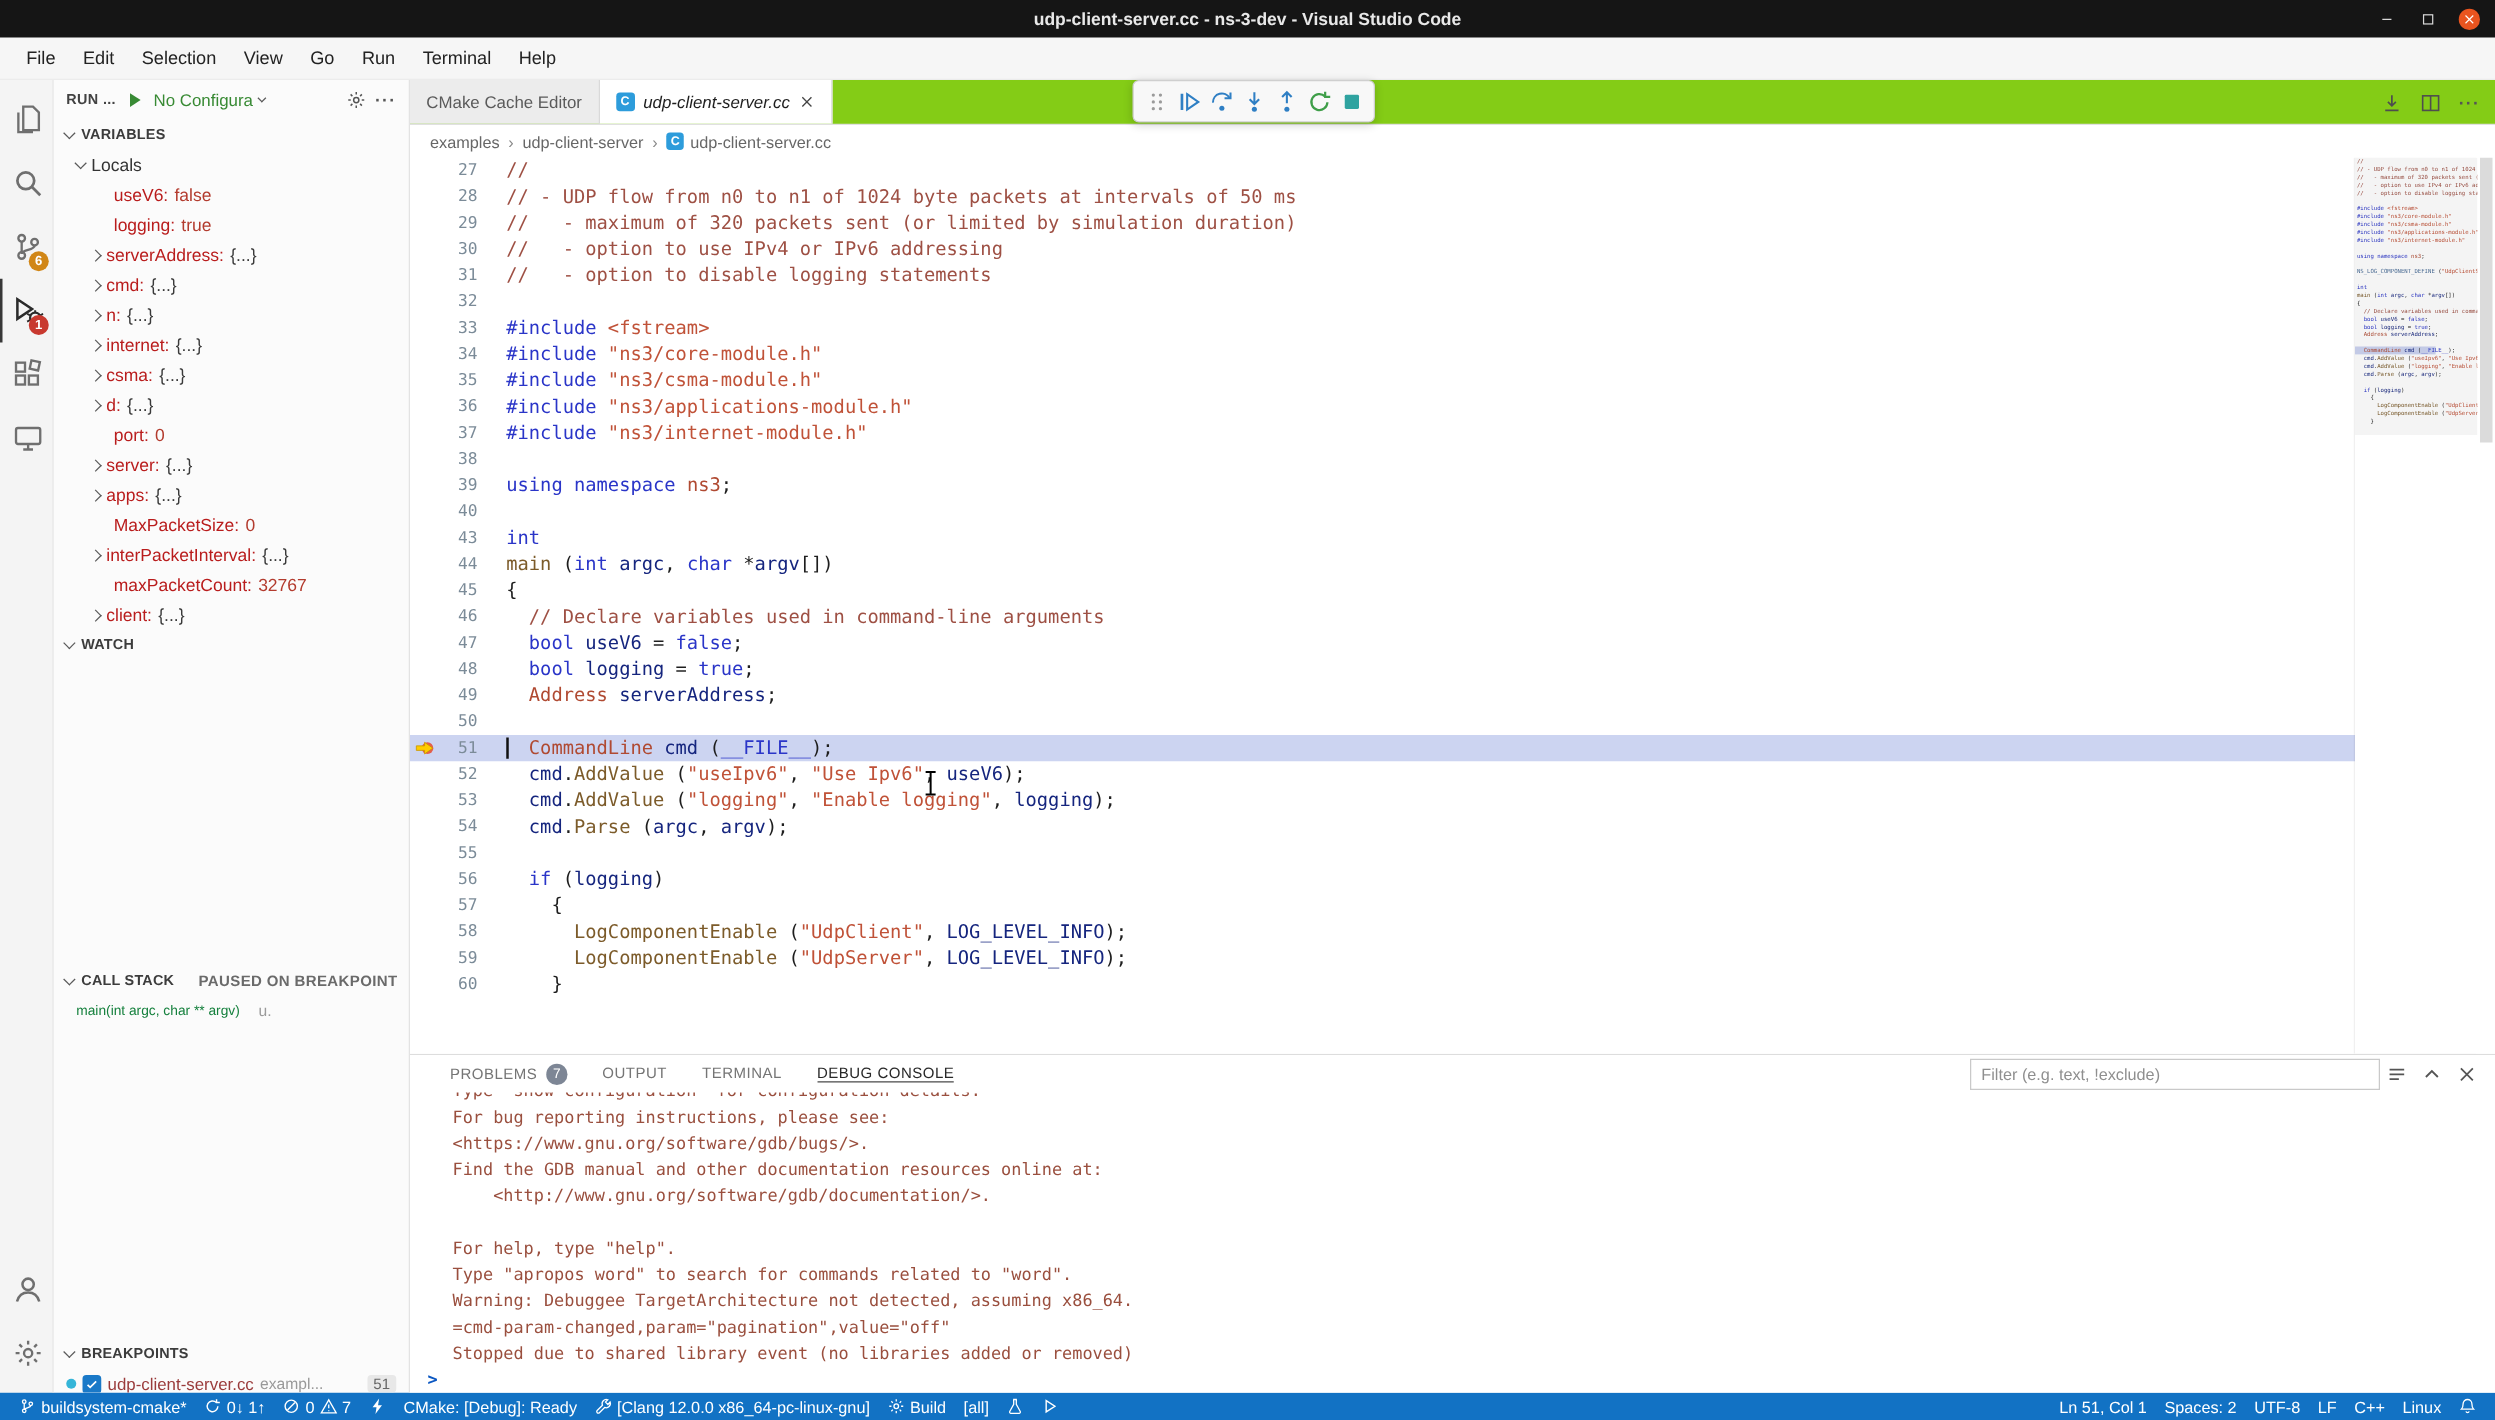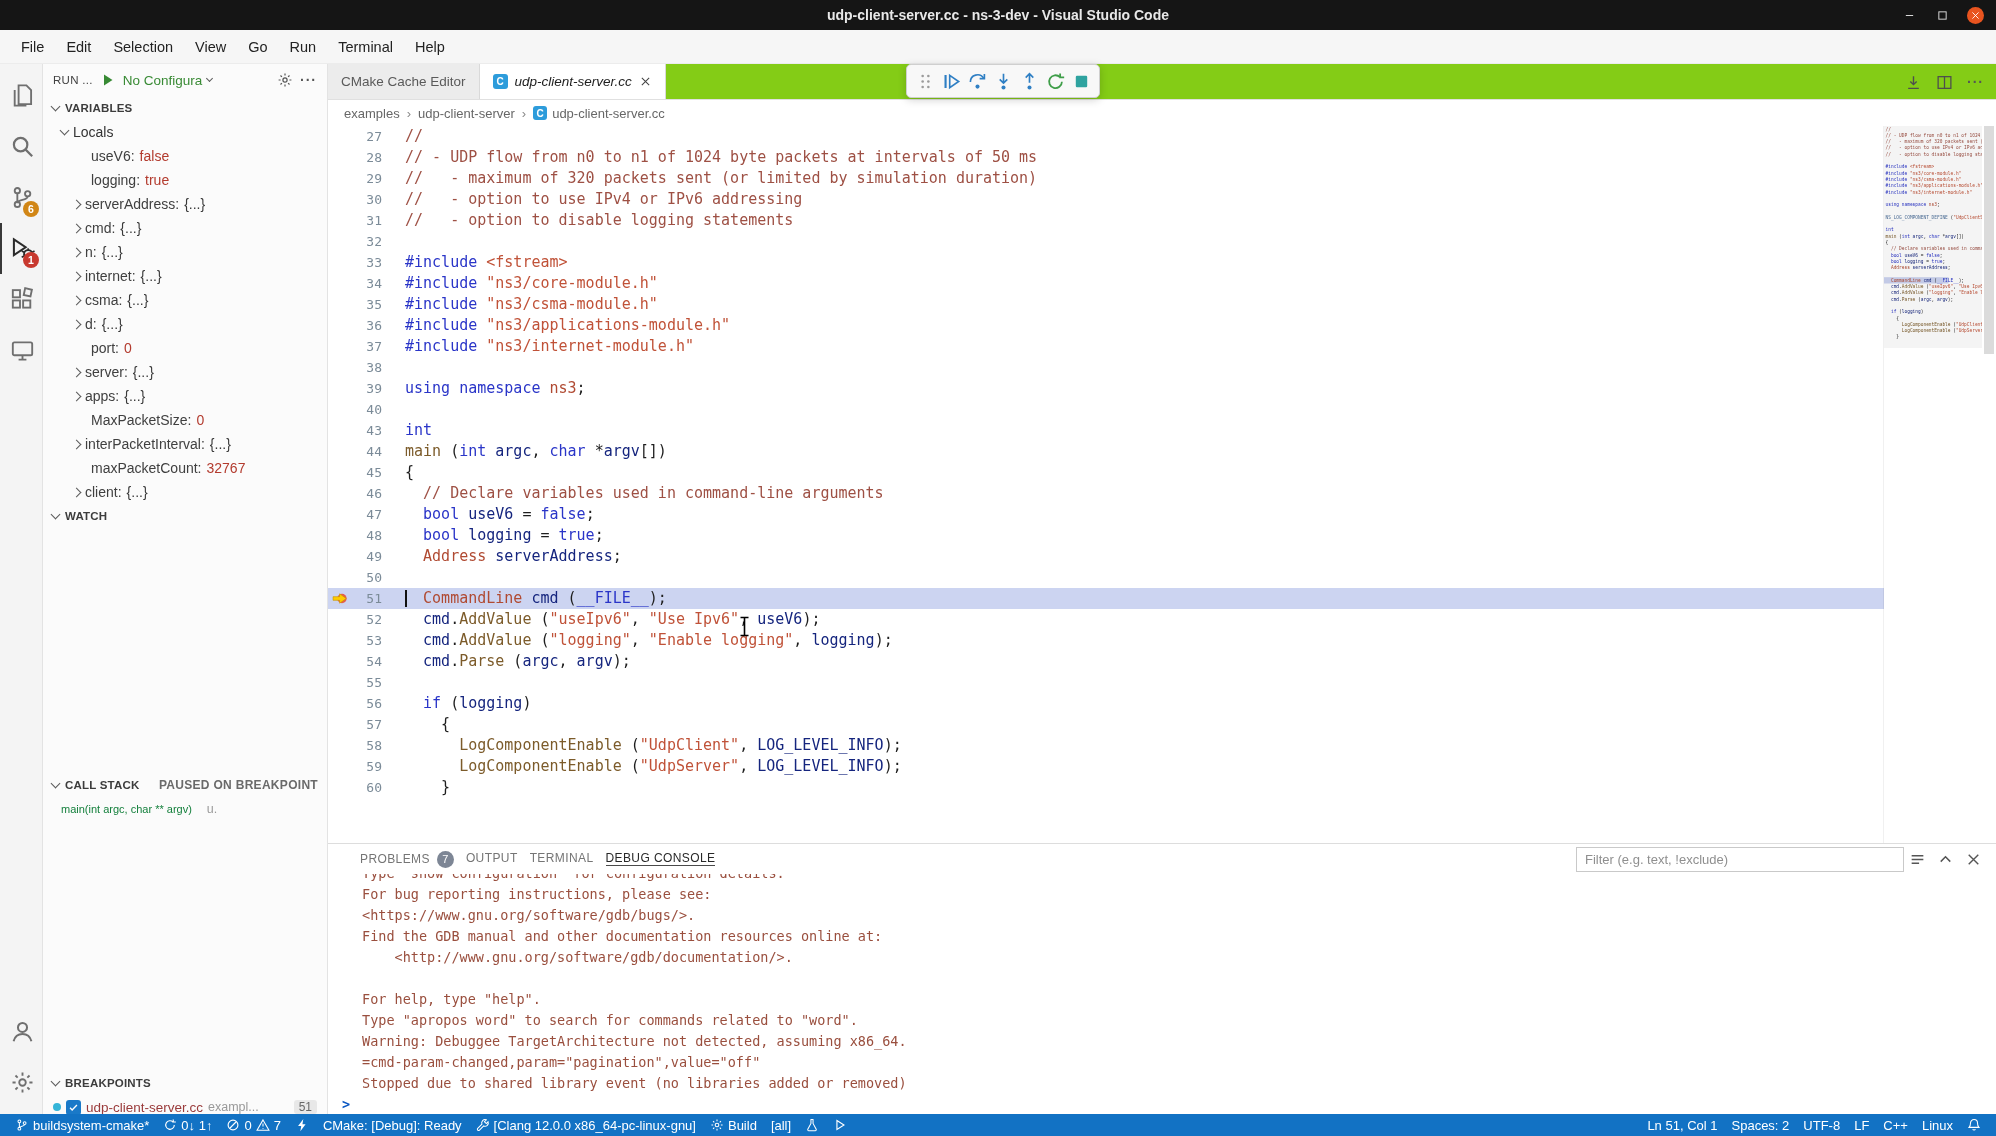--- a/index.html
+++ b/index.html
@@ -26,36 +26,36 @@
   .activitybar{width:43px;background:#f4f4f4;border-right:1px solid #e3e3e3;display:flex;flex-direction:column;align-items:stretch;padding-top:6px}
   .ab-group{display:flex;flex-direction:column}
   .ab-bottom{margin-top:auto;padding-bottom:6px}
   .ab-item{height:51px;display:flex;align-items:center;justify-content:center;color:#6f6f6f;position:relative;border-left:2px solid transparent}
   .ab-item .ic{width:25px;height:25px}
   .ab-item.active{color:#2b2b2b;border-left:2px solid #383838}
   .ab-badge{position:absolute;right:3px;bottom:6px;min-width:16px;height:16px;border-radius:9px;color:#fff;font-size:10.5px;display:flex;align-items:center;justify-content:center;padding:0 3px;font-weight:700}
   
   .sidebar{width:285px;background:#fbfbfb;border-right:1px solid #e3e3e3;display:flex;flex-direction:column;font-size:14px;color:#333;overflow:hidden}
   .run-header{height:32px;display:flex;align-items:center;padding:0 10px;gap:7px;flex:none}
-  .run-title{font-size:11.5px;font-weight:400;color:#424242;letter-spacing:.3px;white-space:nowrap}
+  .run-title{font-size:11.5px;font-weight:700;color:#424242;letter-spacing:.3px;white-space:nowrap}
   .run-play{color:var(--green)}
   .run-config{color:var(--green);font-size:13.5px;display:flex;align-items:center;gap:5px;white-space:nowrap;cursor:default}
   .run-gear{margin-left:auto;color:#555}
   .dots{color:#555;font-weight:700;letter-spacing:1px;font-size:14px}
   .section-header{height:24px;display:flex;align-items:center;gap:6px;padding:0 9px;font-size:11.5px;font-weight:700;color:#3c3c3c;letter-spacing:.2px;flex:none}
   .paused-label{margin-left:auto;font-size:12px;font-weight:700;color:#6a6a6a;letter-spacing:.3px}
   .chev{width:7px;height:7px;border-right:1.5px solid #5a5a5a;border-bottom:1.5px solid #5a5a5a;display:inline-block;flex:none}
   .chev.down{transform:rotate(45deg);margin-top:-3px}
   .chev.right{transform:rotate(-45deg)}
   .chev.tiny{width:5px;height:5px}
   .chev-spacer{width:13px;flex:none;display:inline-block}
   .tree-row{height:24px;display:flex;align-items:center;gap:5px;white-space:nowrap;overflow:hidden;flex:none}
   .scope-row{padding-left:18px;color:#333}
   .var-row{padding-left:30px}
-  .var-name{color:#404040}
+  .var-name{color:#b91c1c}
   .var-value.red{color:#b33b2e}
   .var-value.obj{color:#3a3a3a}
   .spacer1{height:245px;flex:none}
   .spacer2{height:250px;flex:none}
   .frame-row{padding-left:18px}
   .frame-label{color:#15803d;font-size:11px}
   .frame-meta{color:#9a9a9a;font-size:12.5px;margin-left:10px}
   .bp-row{padding-left:10px}
   .bp-dot{width:8px;height:8px;border-radius:50%;background:#35b5d8;flex:none}
   .bp-check{width:15px;height:15px;border-radius:3px;background:#1a79c8;color:#fff;display:flex;align-items:center;justify-content:center;flex:none}
@@ -783,21 +783,21 @@
             </div>
           </div>
         <div class="mm-slider"></div>
       </div>
       <div class="vscroll">
           <div class="vthumb"></div>
         </div>
     </div>
     <div class="panel">
       <div class="panel-tabs">
-        <div class="tabs-container" style="gap:12px">
+        <div class="tabs-container" style="gap:28px">
             <div class="panel-tab">
               <span>PROBLEMS</span>
               <span class="pbadge">7</span>
             </div>
             <div class="panel-tab">
               <span>OUTPUT</span>
             </div>
             <div class="panel-tab">
               <span>TERMINAL</span>
             </div>

